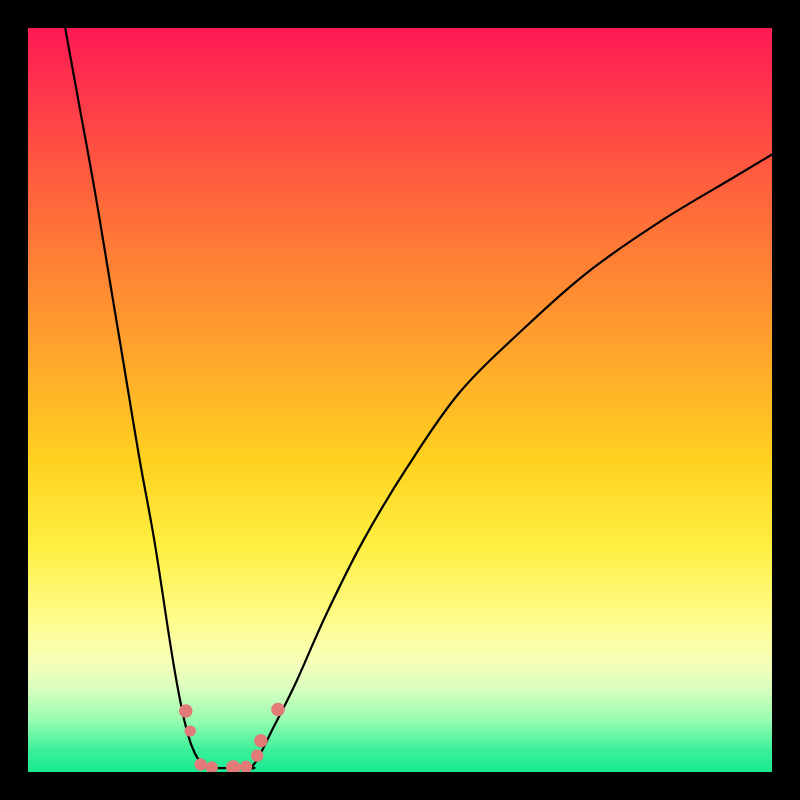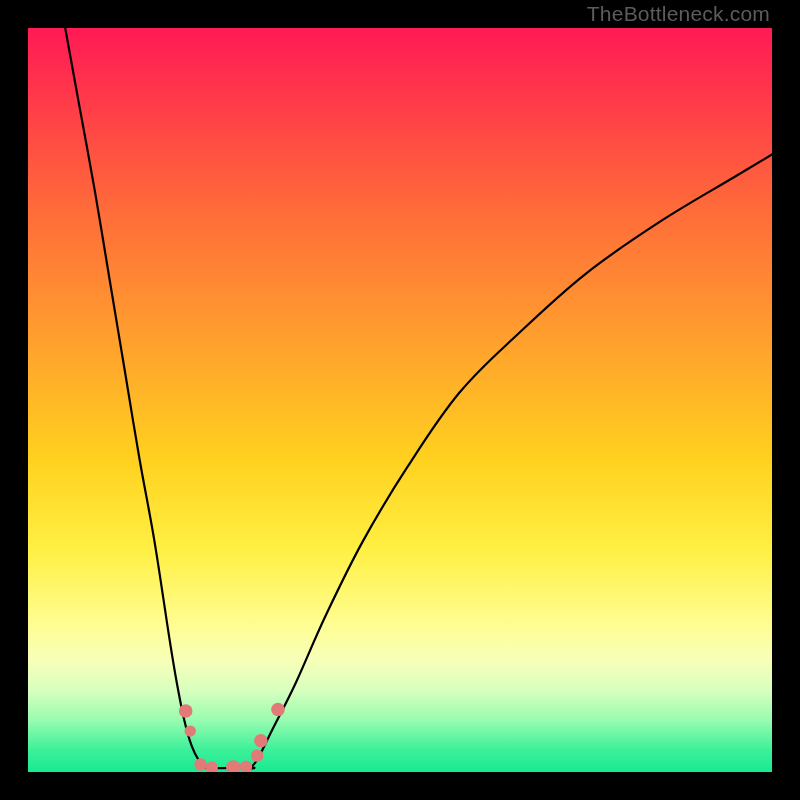--- a/index.html
+++ b/index.html
@@ -71,14 +71,13 @@
         <circle cx="162.192" cy="703.08" r="5.7" fill="#e27a78" stroke="#c96563" stroke-width="0"></circle>
         <circle cx="172.60799999999998" cy="736.56" r="6.2" fill="#e27a78" stroke="#c96563" stroke-width="0"></circle>
         <circle cx="183.768" cy="739.536" r="6.2" fill="#e27a78" stroke="#c96563" stroke-width="0"></circle>
         <circle cx="205.34400000000002" cy="739.536" r="7.3" fill="#e27a78" stroke="#c96563" stroke-width="0"></circle>
         <circle cx="217.992" cy="738.792" r="6.2" fill="#e27a78" stroke="#c96563" stroke-width="0"></circle>
         <circle cx="229.152" cy="727.632" r="6.2" fill="#e27a78" stroke="#c96563" stroke-width="0"></circle>
         <circle cx="232.872" cy="712.752" r="6.8" fill="#e27a78" stroke="#c96563" stroke-width="0"></circle>
         <circle cx="249.984" cy="681.504" r="6.8" fill="#e27a78" stroke="#c96563" stroke-width="0"></circle>
       </svg>
   </div>
-  <div class="watermark">TheBottleneck.com</div>
 </div>
 
 </body></html>

